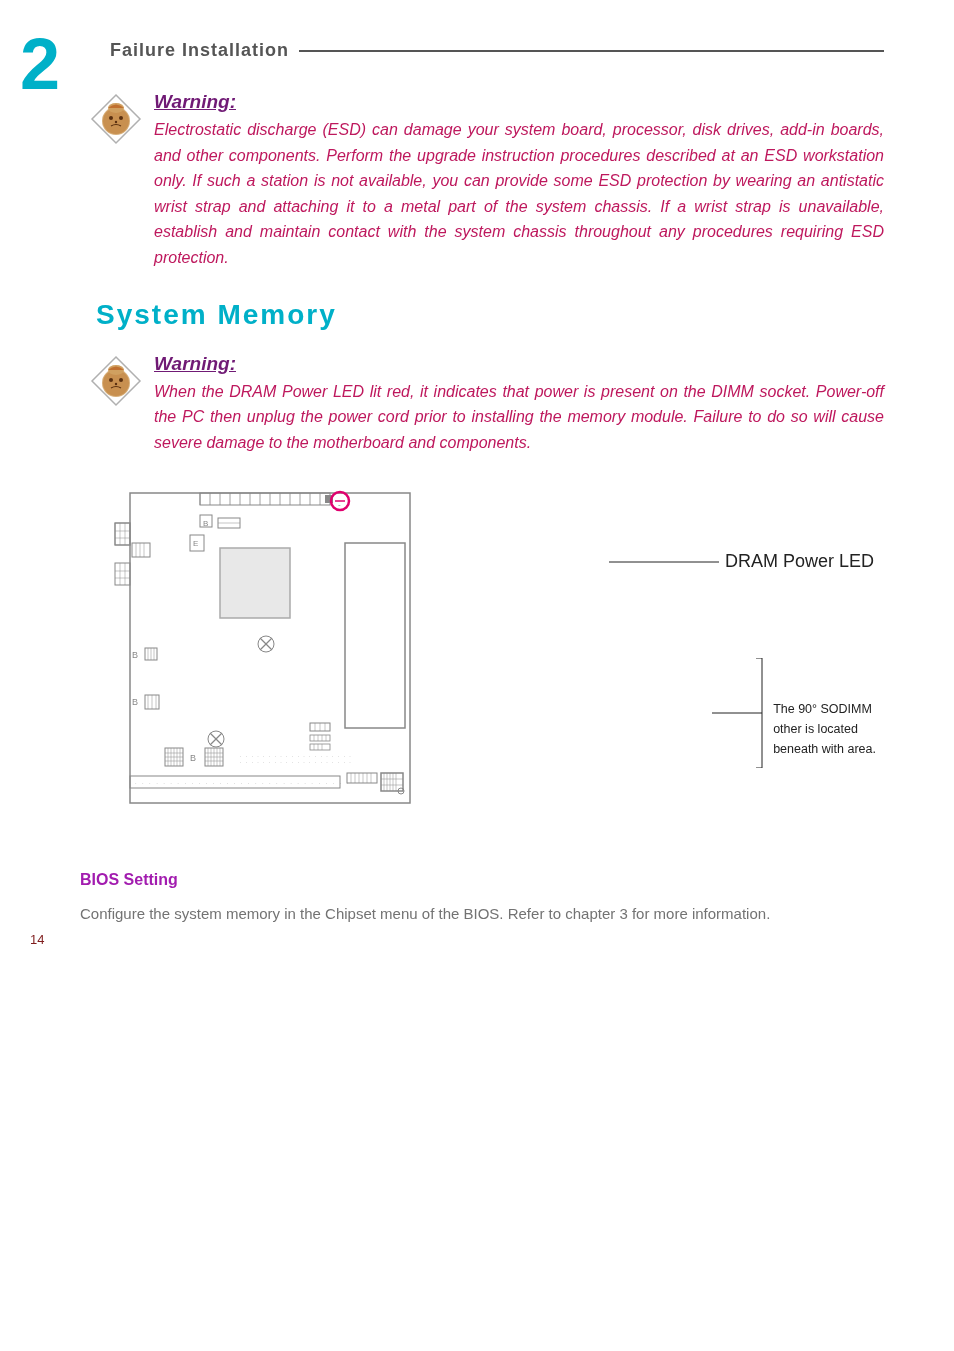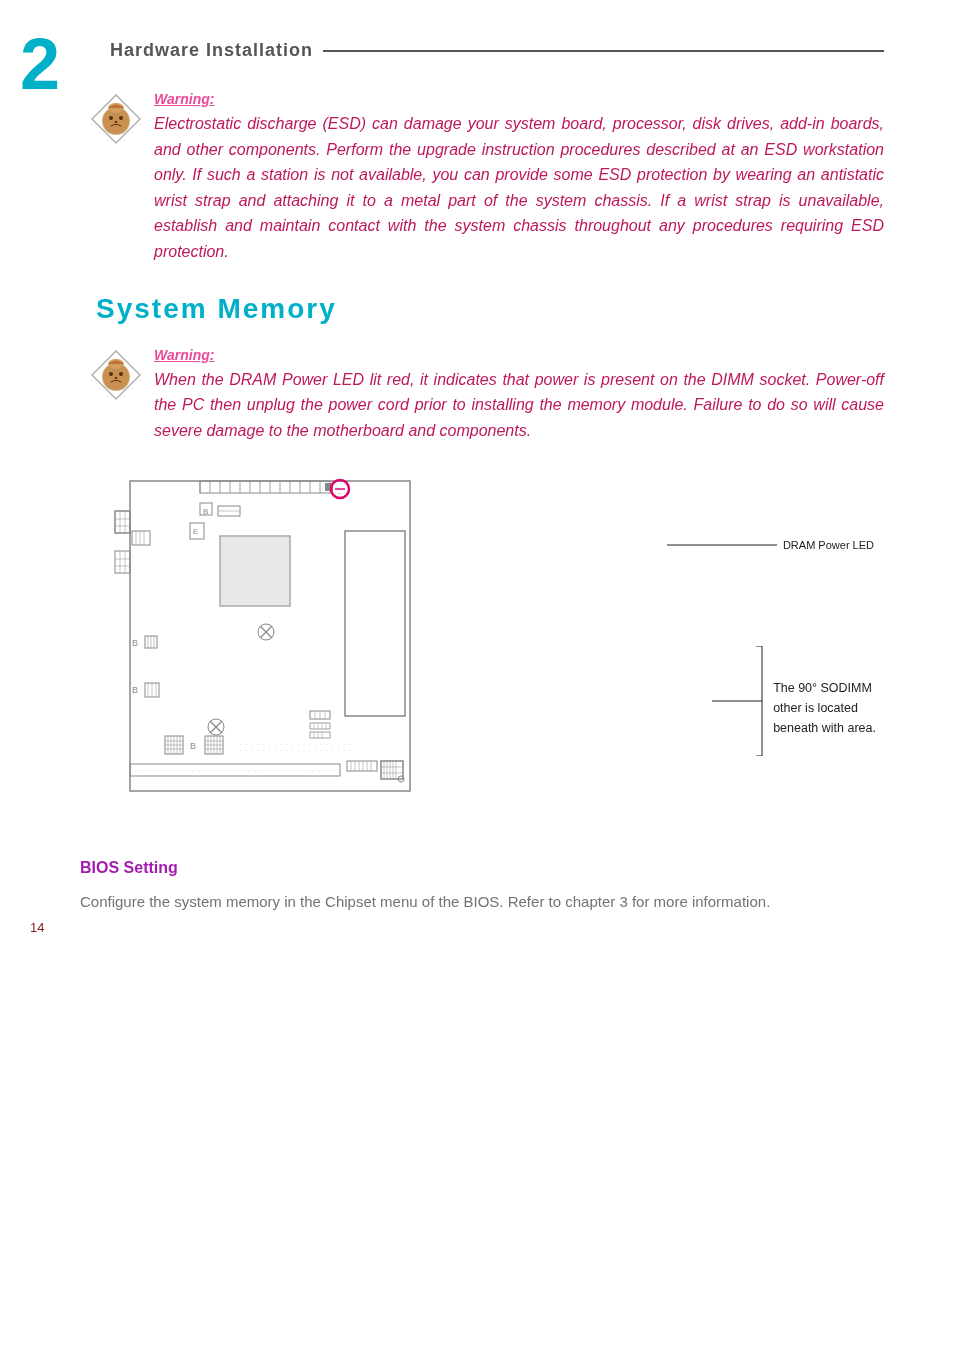--- a/index.html
+++ b/index.html
@@ -59,23 +59,23 @@
       width: 52px;
       height: 52px;
       flex-shrink: 0;
       margin-right: 12px;
       margin-top: 2px;
     }
     .warning-content {
       flex: 1;
     }
     .warning-title {
-      font-size: 14px;
-      font-weight: bold;
-      color: #ec4899;
+      font-size: 19px;
+      font-weight: bold;
+      color: #701a75;
       text-decoration: underline;
       margin-bottom: 4px;
       font-style: italic;
     }
     .warning-text {
       font-size: 16px;
       font-style: italic;
       color: #be185d;
       line-height: 1.6;
       text-align: justify;
@@ -128,21 +128,21 @@
     }
   </style>
 </head>
 <body>
 
 <div class="page-container">
 
   <div class="chapter-number">2</div>
 
   <div class="page-header">
-    <span class="header-title">Hardware Installation</span>
+    <span class="header-title">Failure Installation</span>
     <div class="header-line"></div>
   </div>
 
   <div class="warning-block">
     <svg class="warning-icon" viewBox="0 0 52 52" xmlns="http://www.w3.org/2000/svg">
 
       <polygon points="26,2 50,26 26,50 2,26" fill="none" stroke="#b0b0b0" stroke-width="1.5"></polygon>
 
       <circle cx="26" cy="28" r="14" fill="#d0a060" opacity="0.85"></circle>
 
@@ -332,25 +332,25 @@
 
       <text x="130" y="275" font-size="4.5" fill="#888" letter-spacing="1.5">· · · · · · · · · · · · · · · · · · · ·</text>
       <text x="130" y="281" font-size="4.5" fill="#888" letter-spacing="1.5">· · · · · · · · · · · · · · · · · · · ·</text>
 
     </svg>
 
     <div style="position:absolute;right:10px;top:68px;display:flex;align-items:center;gap:6px;">
       <svg width="110" height="12" viewBox="0 0 110 12">
         <line x1="0" y1="6" x2="110" y2="6" stroke="#222" stroke-width="1"></line>
       </svg>
-      <span style="font-size:11px;white-space:nowrap;color:#222;">DRAM  Power  LED</span>
+      <span style="font-size:18px;white-space:nowrap;color:#222;">DRAM  Power  LED</span>
     </div>
 
     <div style="position:absolute;right:8px;top:175px;">
-      <div style="display:flex;align-items:flex-start;gap:6px;">
+      <div style="display:flex;align-items:center;gap:6px;">
         <svg width="55" height="110" viewBox="0 0 55 110">
 
           <line x1="50" y1="0" x2="50" y2="110" stroke="#222" stroke-width="1"></line>
           <line x1="50" y1="0" x2="44" y2="0" stroke="#222" stroke-width="1"></line>
           <line x1="50" y1="55" x2="44" y2="55" stroke="#222" stroke-width="1"></line>
           <line x1="50" y1="110" x2="44" y2="110" stroke="#222" stroke-width="1"></line>
           <line x1="44" y1="55" x2="0" y2="55" stroke="#222" stroke-width="1"></line>
         </svg>
         <div style="font-size:12.5px;line-height:1.6;color:#222;margin-top:32px;">
           <div>The  90°  SODIMM</div>

